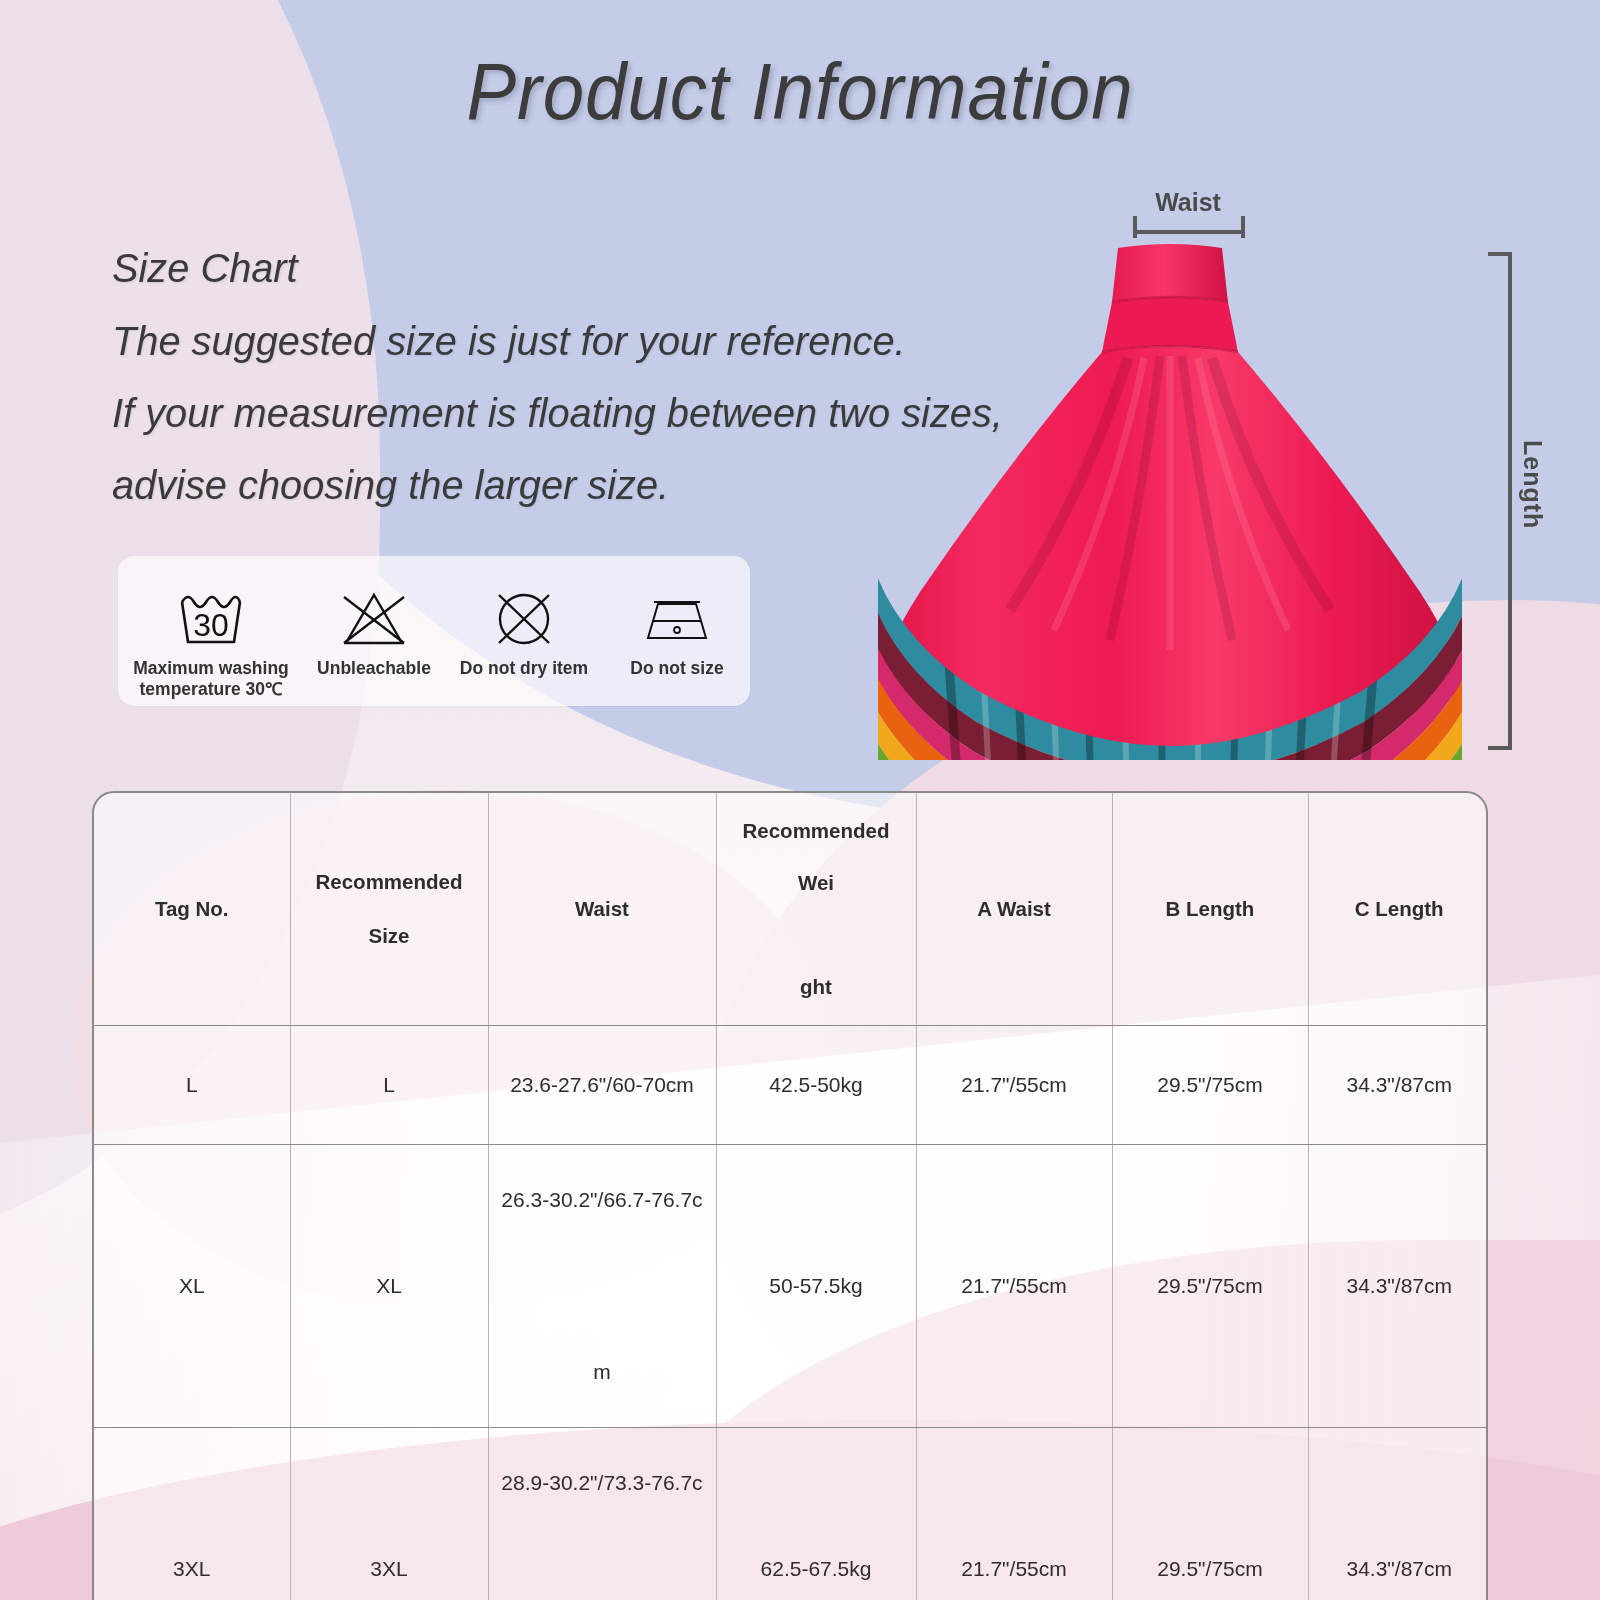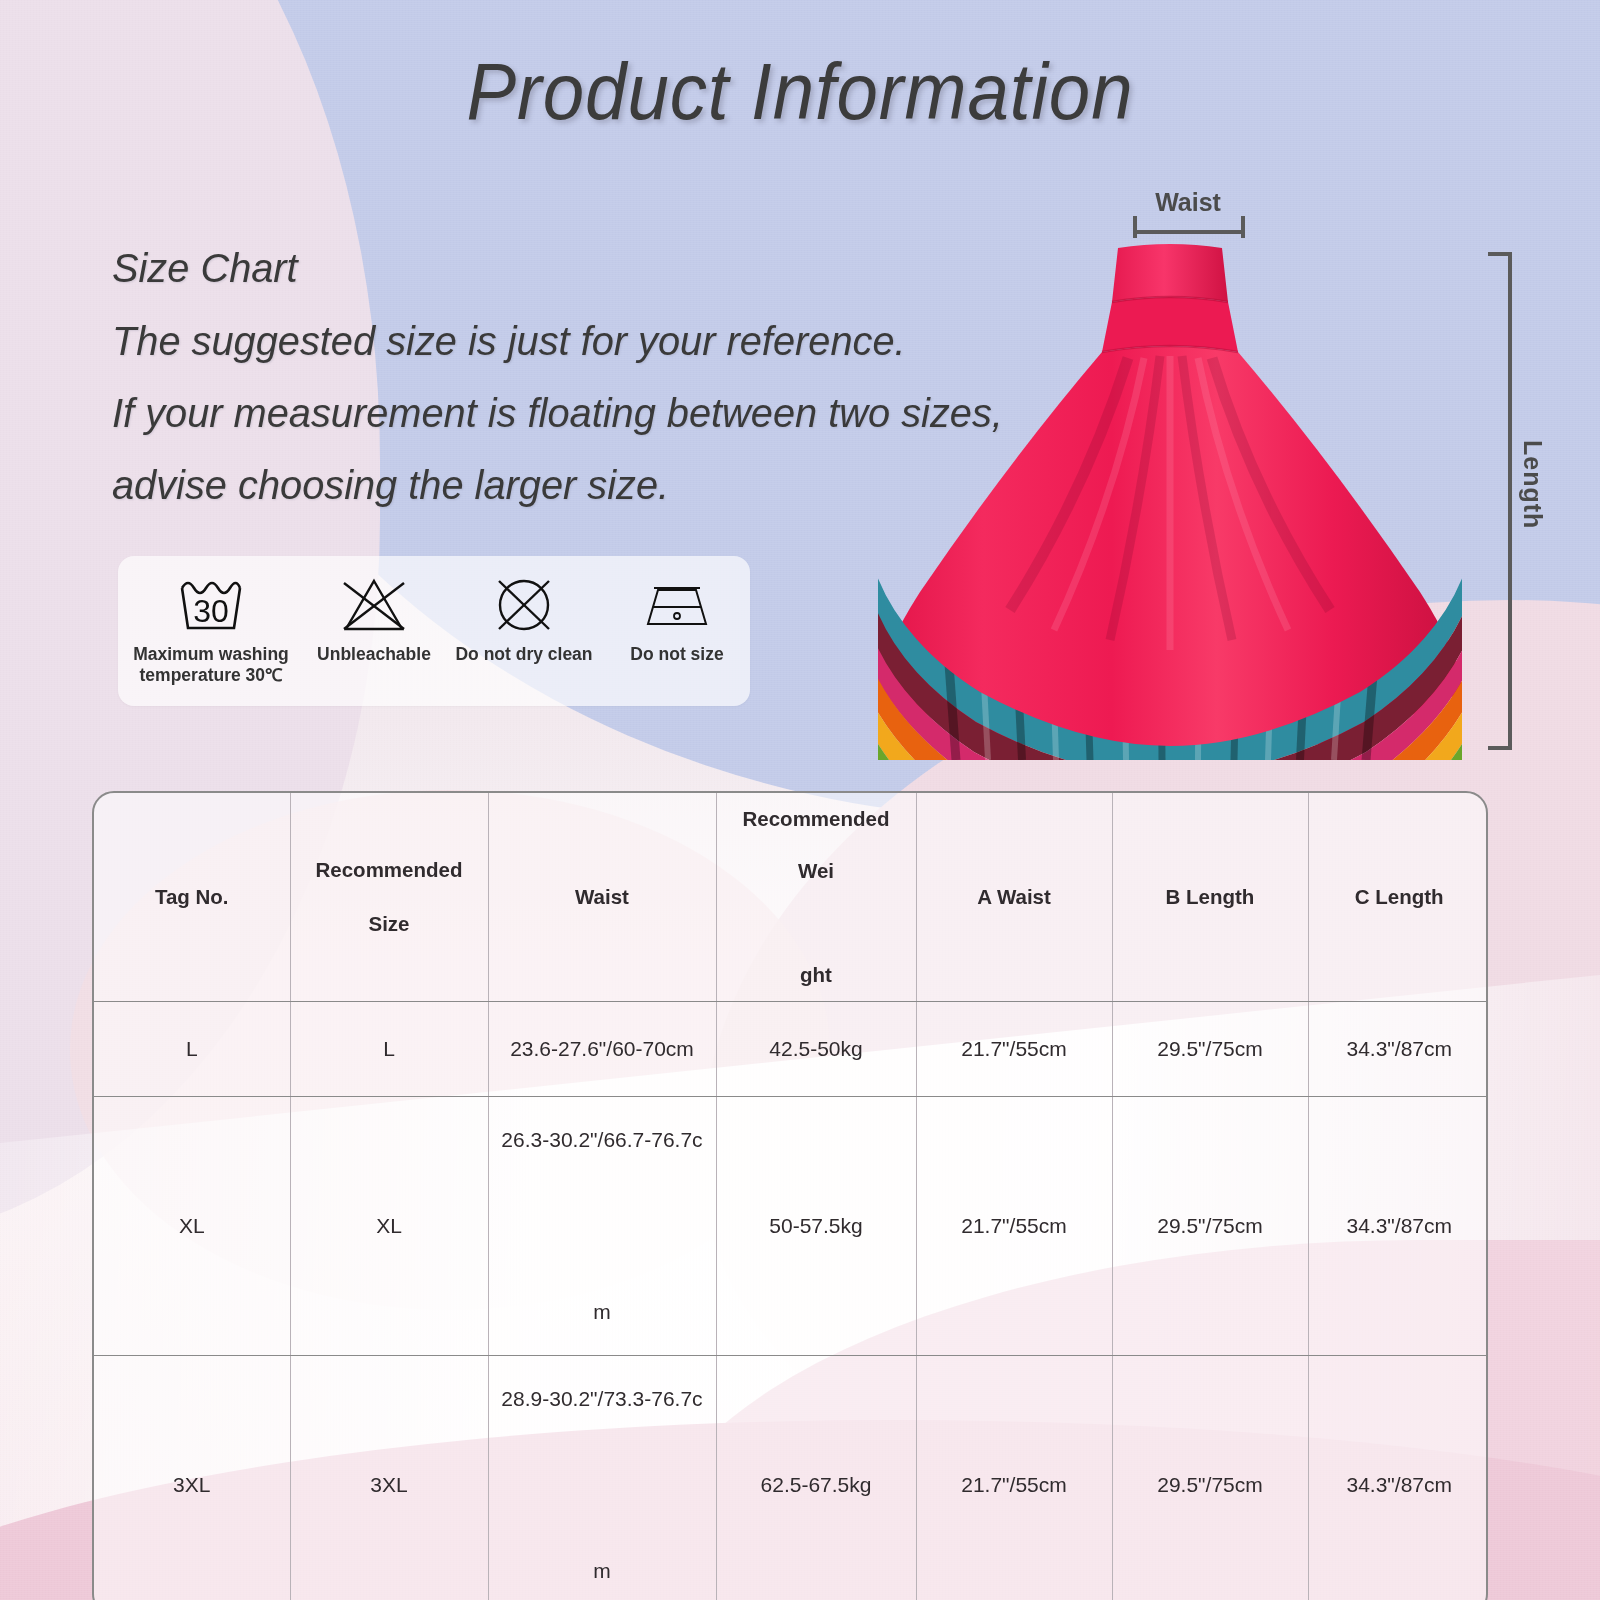--- a/index.html
+++ b/index.html
@@ -112,21 +112,21 @@
     position:absolute;left:118px;top:556px;
     width:632px;height:150px;
     background:rgba(255,255,255,.66);
     border-radius:16px;
     display:flex;
     align-items:flex-start;
     box-shadow:0 1px 3px rgba(0,0,0,.03);
   }
   .care-item{
     position:relative;
-    padding-top:16px;
+    padding-top:30px;
     text-align:center;
     color:#333;
   }
   .care-item .glyph{height:66px;display:flex;align-items:center;justify-content:center;}
   .care-item .cap{
     font-size:17.5px;
     font-weight:bold;
     line-height:21px;
     margin-top:6px;
     white-space:pre-line;
@@ -191,21 +191,21 @@
     width:100%;
     border-collapse:collapse;
     table-layout:fixed;
   }
   #size-table th,#size-table td{
     border-right:1px solid #b9b2b8;
     border-bottom:1px solid #8a8a8a;
     text-align:center;
     vertical-align:middle;
     color:#302b2e;
-    padding:0 6px;
+    padding:12px 6px;
     box-sizing:border-box;
   }
   #size-table th:last-child,#size-table td:last-child{border-right:none;}
   #size-table tr:last-child td{border-bottom:none;}
   #size-table thead th{
     height:102px;
     font-size:20.5px;
     font-weight:bold;
     line-height:54px;
   }
@@ -285,21 +285,21 @@
     </div>
 
     <div class="care-item" id="care-2">
       <div class="glyph">
         <svg width="70" height="62" viewBox="0 0 70 62">
           <circle cx="35" cy="31" r="24" fill="none" stroke="#111" stroke-width="2.4"></circle>
           <line x1="10" y1="55" x2="60" y2="7" stroke="#111" stroke-width="2.4"></line>
           <line x1="10" y1="7" x2="60" y2="55" stroke="#111" stroke-width="2.4"></line>
         </svg>
       </div>
-      <div class="cap">Do not dry clean</div>
+      <div class="cap">Do not dry item</div>
     </div>
 
     <div class="care-item" id="care-3">
       <div class="glyph">
         <svg width="82" height="58" viewBox="0 0 82 58">
           <path d="M22 14 L60 14 L70 48 L12 48 Z" fill="none" stroke="#111" stroke-width="2"></path>
           <line x1="17" y1="31" x2="65" y2="31" stroke="#111" stroke-width="2"></line>
           <line x1="18" y1="12" x2="64" y2="12" stroke="#111" stroke-width="2"></line>
           <circle cx="41" cy="40" r="3" fill="none" stroke="#111" stroke-width="1.8"></circle>
         </svg>

